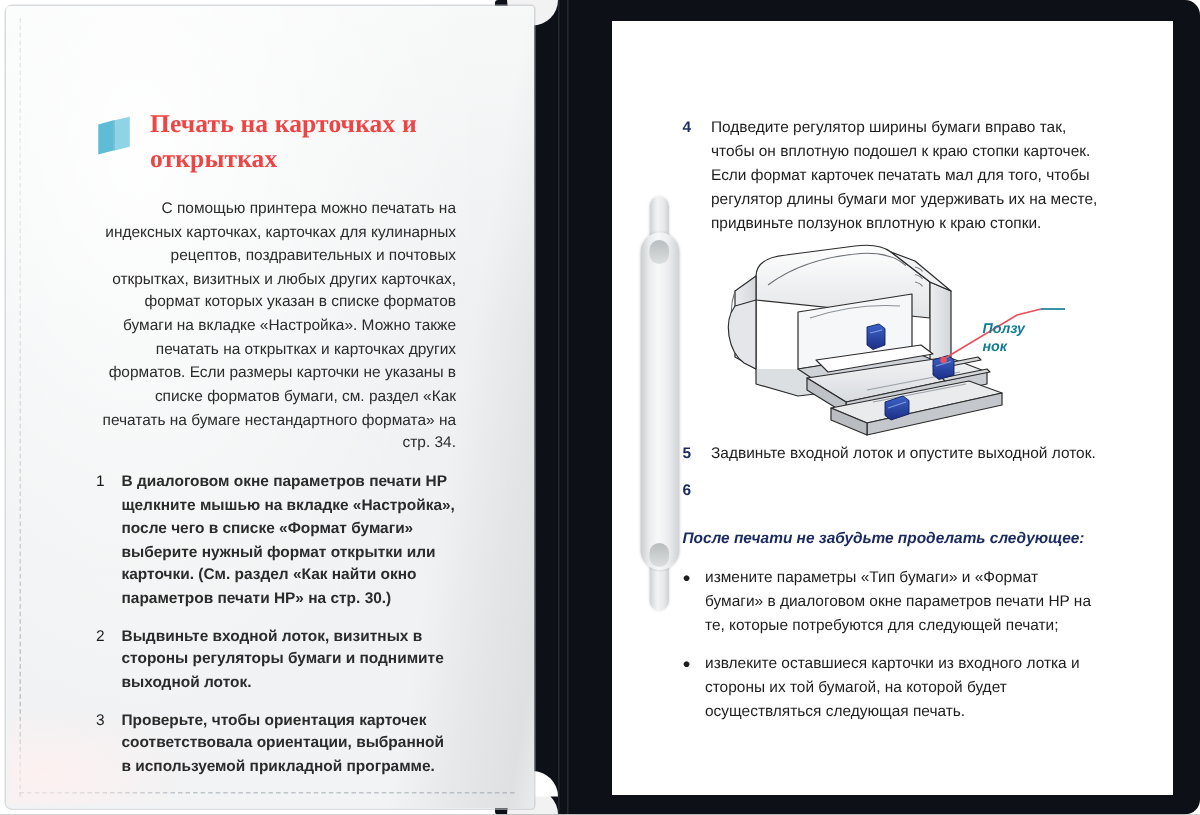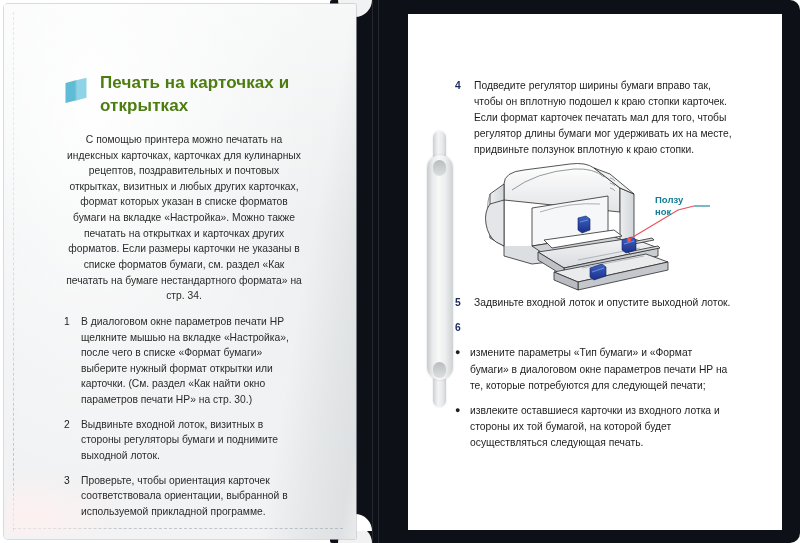--- a/index.html
+++ b/index.html
@@ -152,47 +152,48 @@
     margin-bottom: 14px;
   }
   .book-icon {
     flex: 0 0 auto;
     margin-top: 4px;
   }
   .page-title {
     font-size: 17px;
     font-weight: bold;
     line-height: 1.35;
-    color: #4d7c0f;
+    color: #ef4444;
     letter-spacing: 0.1px;
+    font-family: Liberation Serif, serif;
   }
   .body-para {
     font-size: 10.3px;
     line-height: 1.52;
     color: #2b2b2b;
     margin: 0 0 10px 0;
-    text-align: center;
+    text-align: right;
   }
 
   .step {
     display: flex;
     gap: 7px;
     font-size: 10.3px;
     line-height: 1.52;
     color: #2b2b2b;
     margin-bottom: 9px;
   }
   .step-num {
     flex: 0 0 10px;
     text-align: left;
     color: #1b1b1b;
   }
   .step-body { flex: 1 1 auto; }
   .step-body p { margin: 0 0 7px 0; }
-  .step-body p:last-child { margin-bottom: 0; }
+  .step-body p:last-child { margin-bottom: 0; font-weight: bold; }
 
   
   .right-content {
     position: absolute;
     left: 455px;
     top: 78px;
     width: 278px;
   }
   .rstep {
     display: flex;
@@ -234,26 +235,27 @@
   .illus {
     position: absolute;
     left: 482px;
     top: 160px;
     width: 270px;
     height: 132px;
   }
   .callout-label {
     position: absolute;
     left: 655px;
-    top: 194px;
+    top: 214px;
     font-size: 9.5px;
     font-weight: bold;
     line-height: 1.25;
     color: #127d92;
     width: 60px;
+    font-style: italic;
   }
 
   
   .clip {
     position: absolute;
     left: 427px;
     top: 155px;
     width: 26px;
     height: 225px;
     background: linear-gradient(90deg,
@@ -371,20 +373,21 @@
 
     <div class="rstep">
       <span class="step-num">5</span>
       <span>Задвиньте входной лоток и опустите выходной лоток.</span>
     </div>
 
     <div class="rstep">
       <span class="step-num">6</span>
     </div>
 
+    <div class="rnote">После печати не забудьте проделать следующее:</div>
 
     <div class="bullet">
       <span class="dot">●</span>
       <span>измените параметры «Тип бумаги» и «Формат бумаги» в диалоговом окне параметров печати HP на те, которые потребуются для следующей печати;</span>
     </div>
 
     <div class="bullet">
       <span class="dot">●</span>
       <span>извлеките оставшиеся карточки из входного лотка и стороны их той бумагой, на которой будет осуществляться следующая печать.</span>
     </div>

